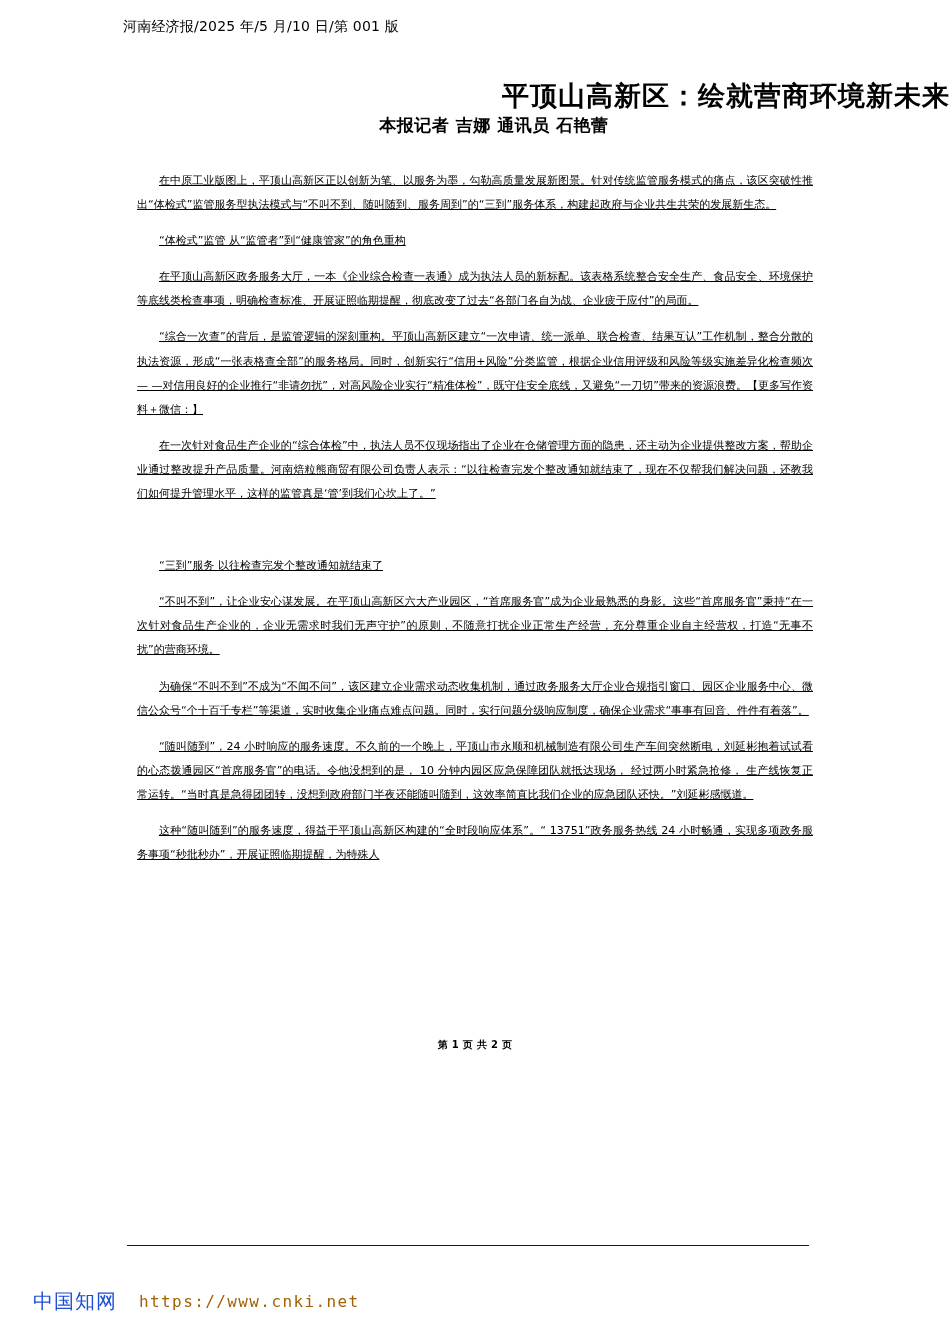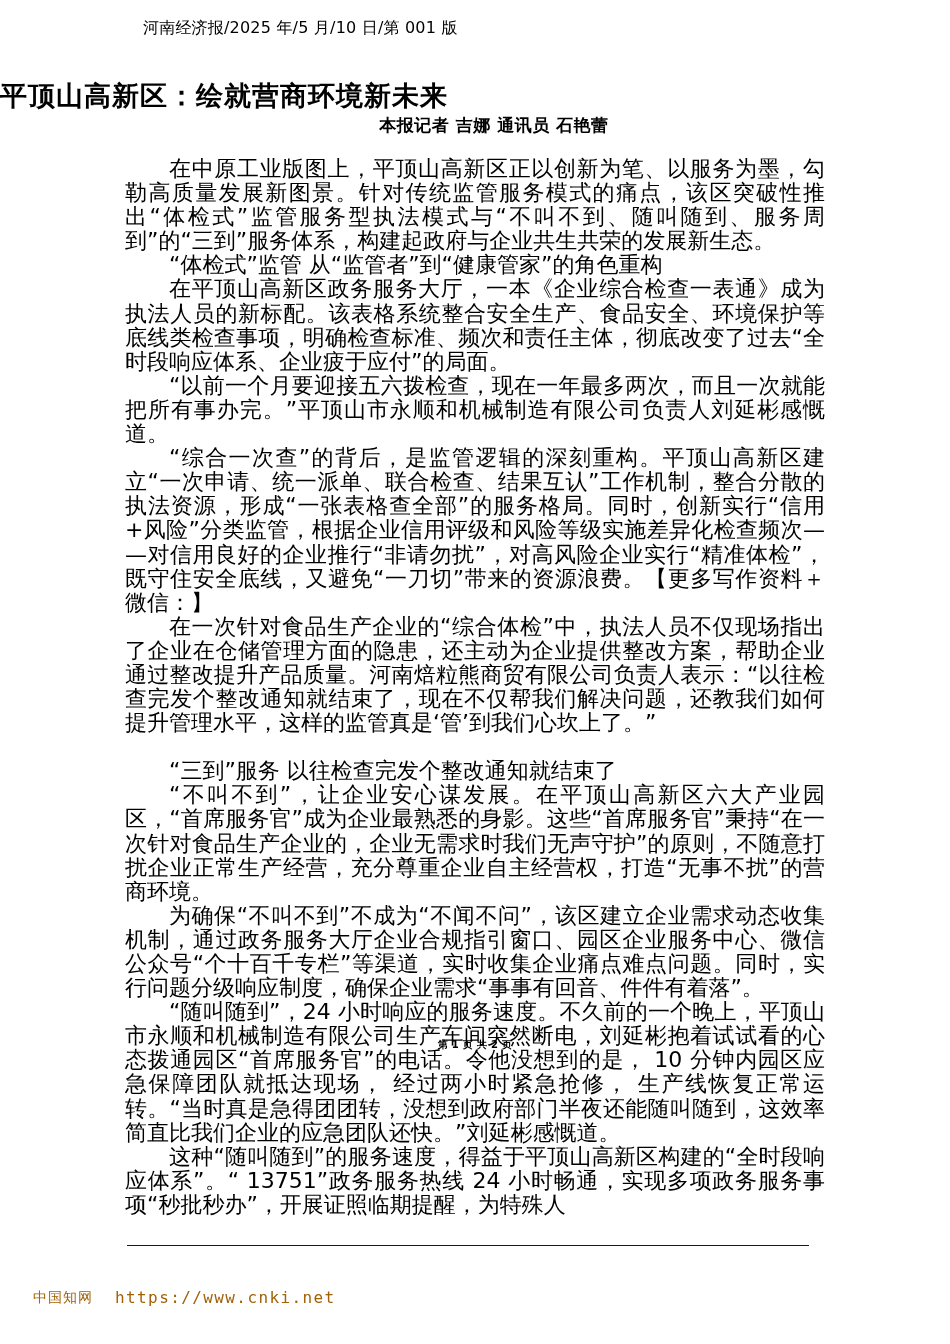--- a/index.html
+++ b/index.html
@@ -21,33 +21,32 @@
     background: #ffffff;
     overflow: hidden;
     box-sizing: border-box;
   }
 
   
   .running-head {
     position: absolute;
     left: 123px;
     top: 18px;
-    font-size: 16px;
+    font-size: 14px;
     letter-spacing: 0.2px;
     white-space: nowrap;
-    margin-left: 20px;
   }
 
   
   .doc-title {
     position: absolute;
     left: 0;
     right: 0;
     top: 60px;
-    text-align: left;
+    text-align: right;
     font-size: 27px;
     font-weight: 700;
     letter-spacing: 1px;
   }
   .byline {
     position: absolute;
     left: 0;
     right: 0;
     top: 114px;
     text-align: center;
@@ -58,27 +57,28 @@
   }
 
   
   .body-col {
     position: absolute;
     left: 125px;
     top: 157px;
     width: 700px;
   }
   .para {
-    font-size: 22px;
+    font-size: 11px;
     line-height: 24.1px;
     text-align: justify;
     text-justify: inter-ideograph;
-    margin: 0;
+    margin: 12px;
     text-indent: 2em;
     word-break: break-all;
+    text-decoration: underline;
   }
   .spacer {
     height: 24px;
   }
 
   
   .page-number {
     position: absolute;
     left: 0;
     right: 0;
@@ -100,22 +100,22 @@
   }
   .watermark {
     position: absolute;
     left: 33px;
     top: 1288px;
     display: flex;
     align-items: center;
     gap: 22px;
   }
   .wm-logo {
-    font-size: 14px;
-    color: #a16207;
+    font-size: 20px;
+    color: #1d4ed8;
     letter-spacing: 1px;
     white-space: nowrap;
   }
   .wm-url {
     font-family: "DejaVu Sans Mono", "Liberation Mono", monospace;
     font-size: 16px;
     color: #a16207;
     letter-spacing: 1.4px;
     white-space: nowrap;
   }
@@ -127,22 +127,21 @@
 
   <div class="running-head">河南经济报/2025 年/5 月/10 日/第 001 版</div>
 
   <h1 class="doc-title">平顶山高新区：绘就营商环境新未来</h1>
 
   <div class="byline">本报记者 吉娜 通讯员 石艳蕾</div>
 
   <div class="body-col">
       <p class="para">在中原工业版图上，平顶山高新区正以创新为笔、以服务为墨，勾勒高质量发展新图景。针对传统监管服务模式的痛点，该区突破性推出“体检式”监管服务型执法模式与“不叫不到、随叫随到、服务周到”的“三到”服务体系，构建起政府与企业共生共荣的发展新生态。</p>
       <p class="para">“体检式”监管 从“监管者”到“健康管家”的角色重构</p>
-      <p class="para">在平顶山高新区政务服务大厅，一本《企业综合检查一表通》成为执法人员的新标配。该表格系统整合安全生产、食品安全、环境保护等底线类检查事项，明确检查标准、频次和责任主体，彻底改变了过去“全时段响应体系、企业疲于应付”的局面。</p>
-      <p class="para">“以前一个月要迎接五六拨检查，现在一年最多两次，而且一次就能把所有事办完。”平顶山市永顺和机械制造有限公司负责人刘延彬感慨道。</p>
+      <p class="para">在平顶山高新区政务服务大厅，一本《企业综合检查一表通》成为执法人员的新标配。该表格系统整合安全生产、食品安全、环境保护等底线类检查事项，明确检查标准、开展证照临期提醒，彻底改变了过去“各部门各自为战、企业疲于应付”的局面。</p>
       <p class="para">“综合一次查”的背后，是监管逻辑的深刻重构。平顶山高新区建立“一次申请、统一派单、联合检查、结果互认”工作机制，整合分散的执法资源，形成“一张表格查全部”的服务格局。同时，创新实行“信用+风险”分类监管，根据企业信用评级和风险等级实施差异化检查频次— —对信用良好的企业推行“非请勿扰”，对高风险企业实行“精准体检”，既守住安全底线，又避免“一刀切”带来的资源浪费。【更多写作资料＋微信：】</p>
       <p class="para">在一次针对食品生产企业的“综合体检”中，执法人员不仅现场指出了企业在仓储管理方面的隐患，还主动为企业提供整改方案，帮助企业通过整改提升产品质量。河南焙粒熊商贸有限公司负责人表示：“以往检查完发个整改通知就结束了，现在不仅帮我们解决问题，还教我们如何提升管理水平，这样的监管真是‘管’到我们心坎上了。”</p>
       <div class="spacer"></div>
       <p class="para">“三到”服务 以往检查完发个整改通知就结束了</p>
       <p class="para">“不叫不到”，让企业安心谋发展。在平顶山高新区六大产业园区，“首席服务官”成为企业最熟悉的身影。这些“首席服务官”秉持“在一次针对食品生产企业的，企业无需求时我们无声守护”的原则，不随意打扰企业正常生产经营，充分尊重企业自主经营权，打造“无事不扰”的营商环境。</p>
       <p class="para">为确保“不叫不到”不成为“不闻不问”，该区建立企业需求动态收集机制，通过政务服务大厅企业合规指引窗口、园区企业服务中心、微信公众号“个十百千专栏”等渠道，实时收集企业痛点难点问题。同时，实行问题分级响应制度，确保企业需求“事事有回音、件件有着落”。</p>
       <p class="para">“随叫随到”，24 小时响应的服务速度。不久前的一个晚上，平顶山市永顺和机械制造有限公司生产车间突然断电，刘延彬抱着试试看的心态拨通园区“首席服务官”的电话。令他没想到的是， 10 分钟内园区应急保障团队就抵达现场， 经过两小时紧急抢修， 生产线恢复正常运转。“当时真是急得团团转，没想到政府部门半夜还能随叫随到，这效率简直比我们企业的应急团队还快。”刘延彬感慨道。</p>
       <p class="para">这种“随叫随到”的服务速度，得益于平顶山高新区构建的“全时段响应体系”。“ 13751”政务服务热线 24 小时畅通，实现多项政务服务事项“秒批秒办”，开展证照临期提醒，为特殊人</p>
     </div>
 

